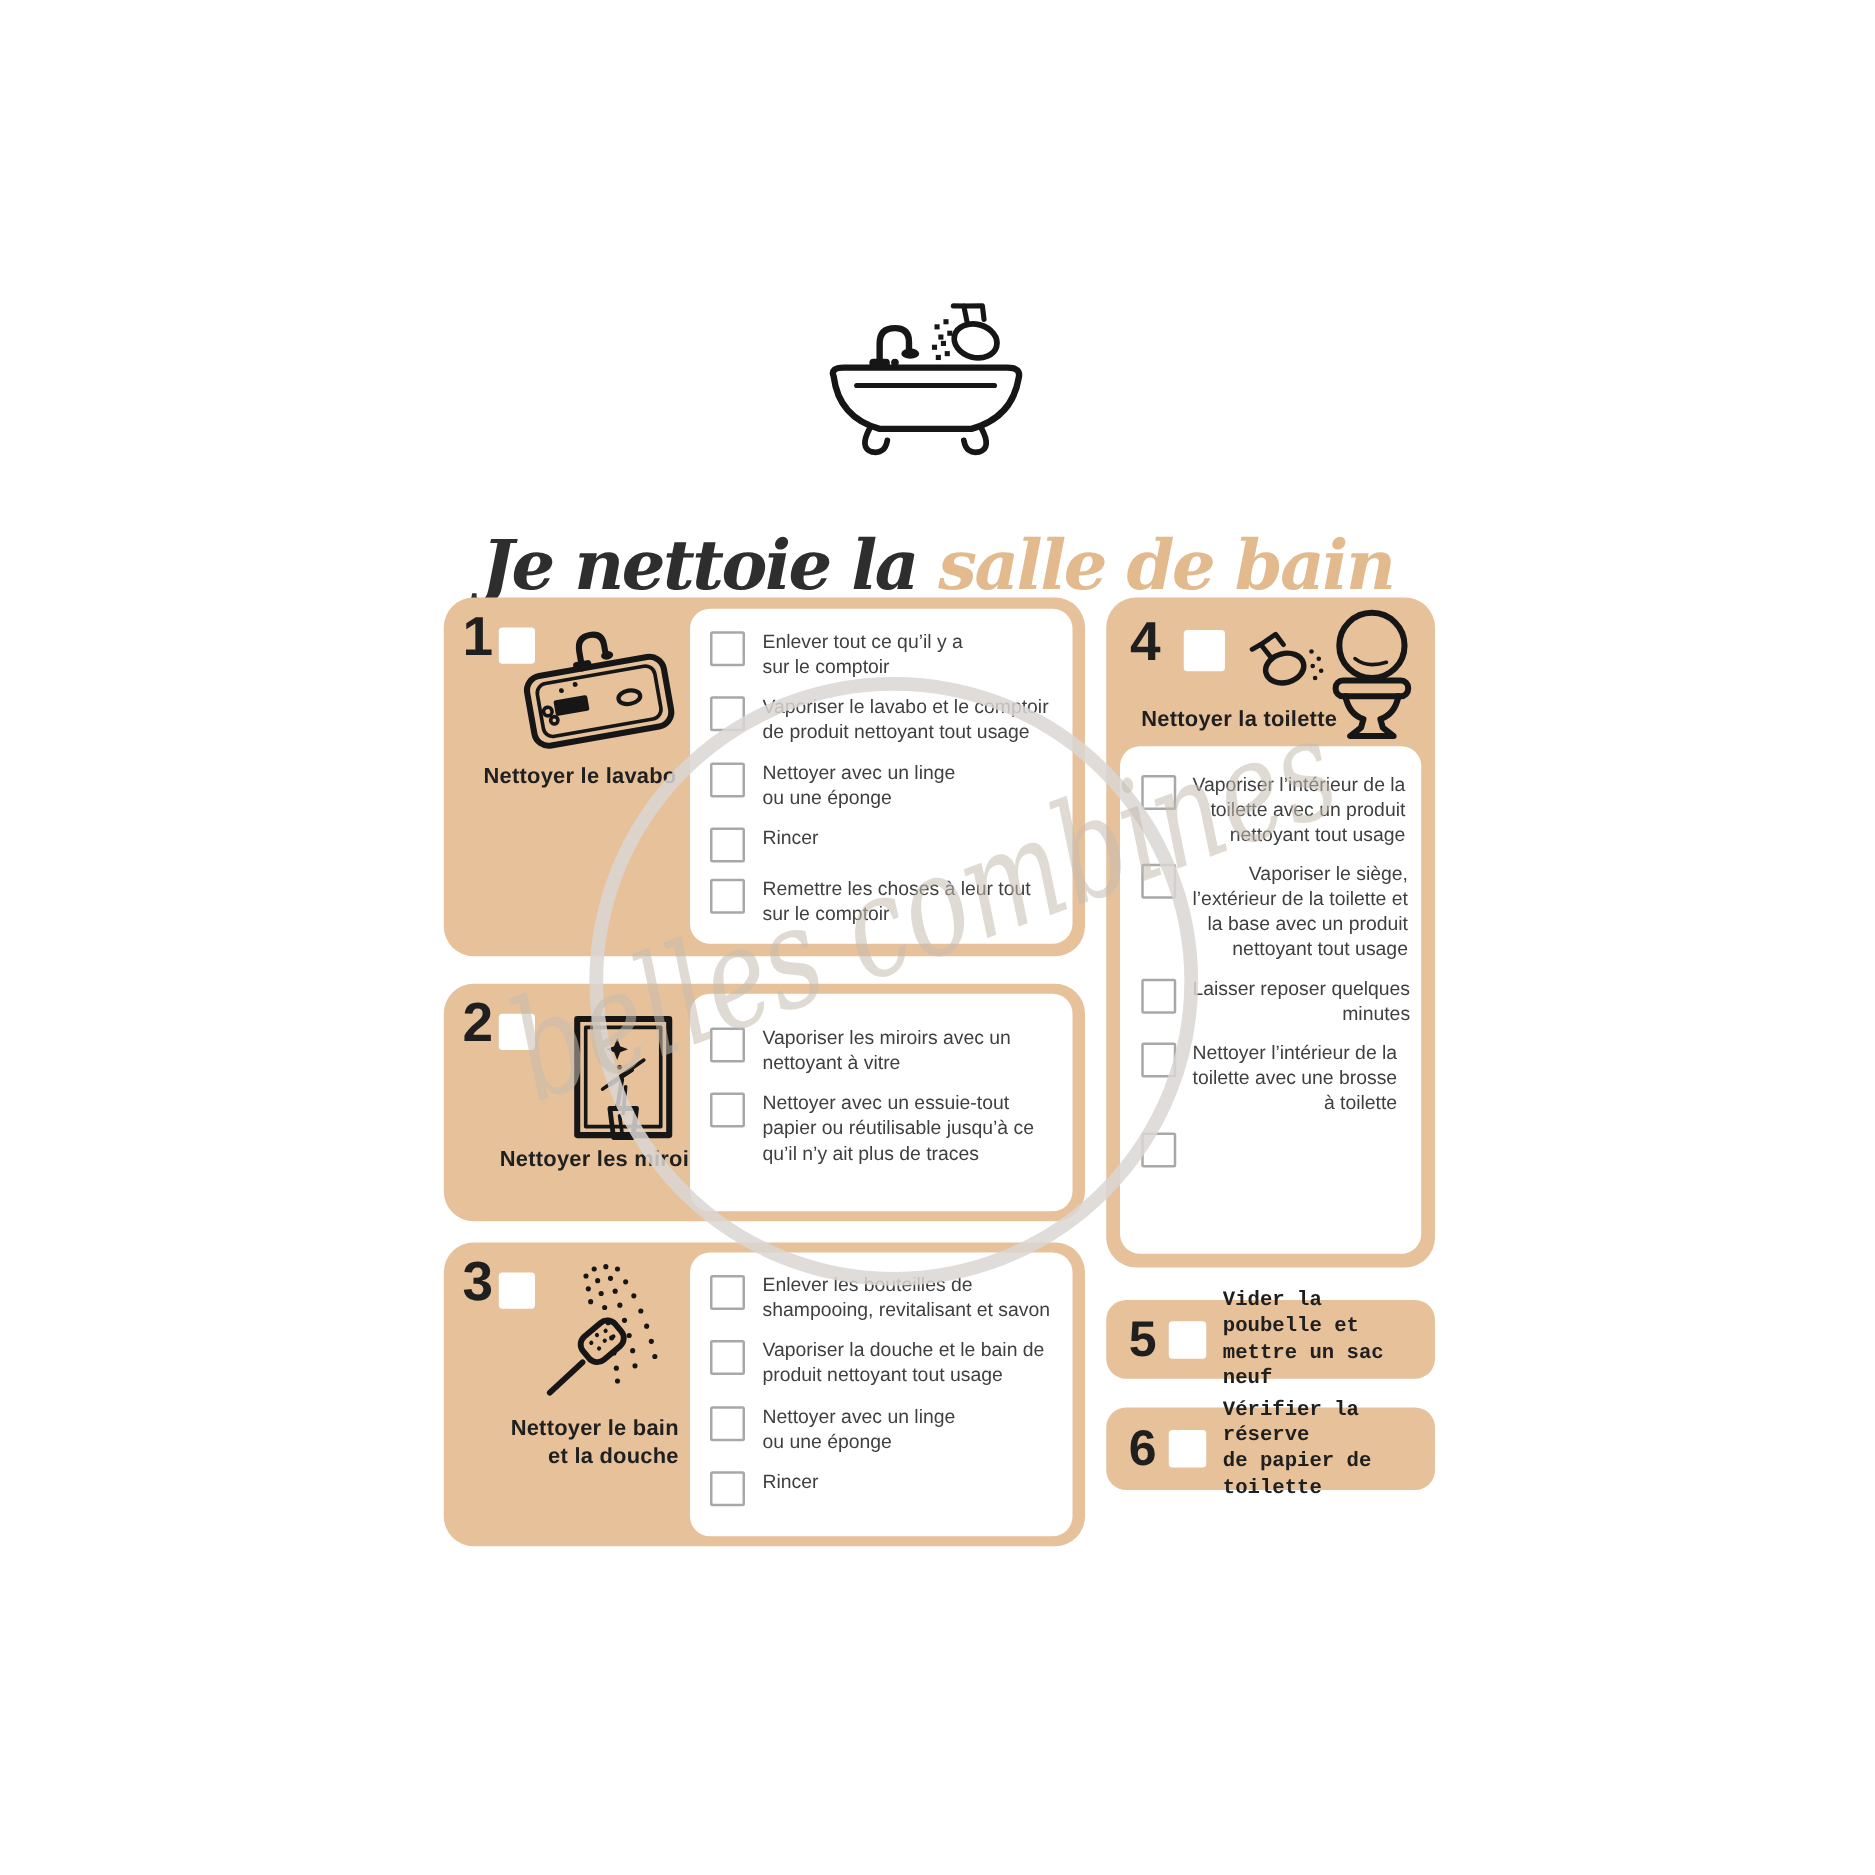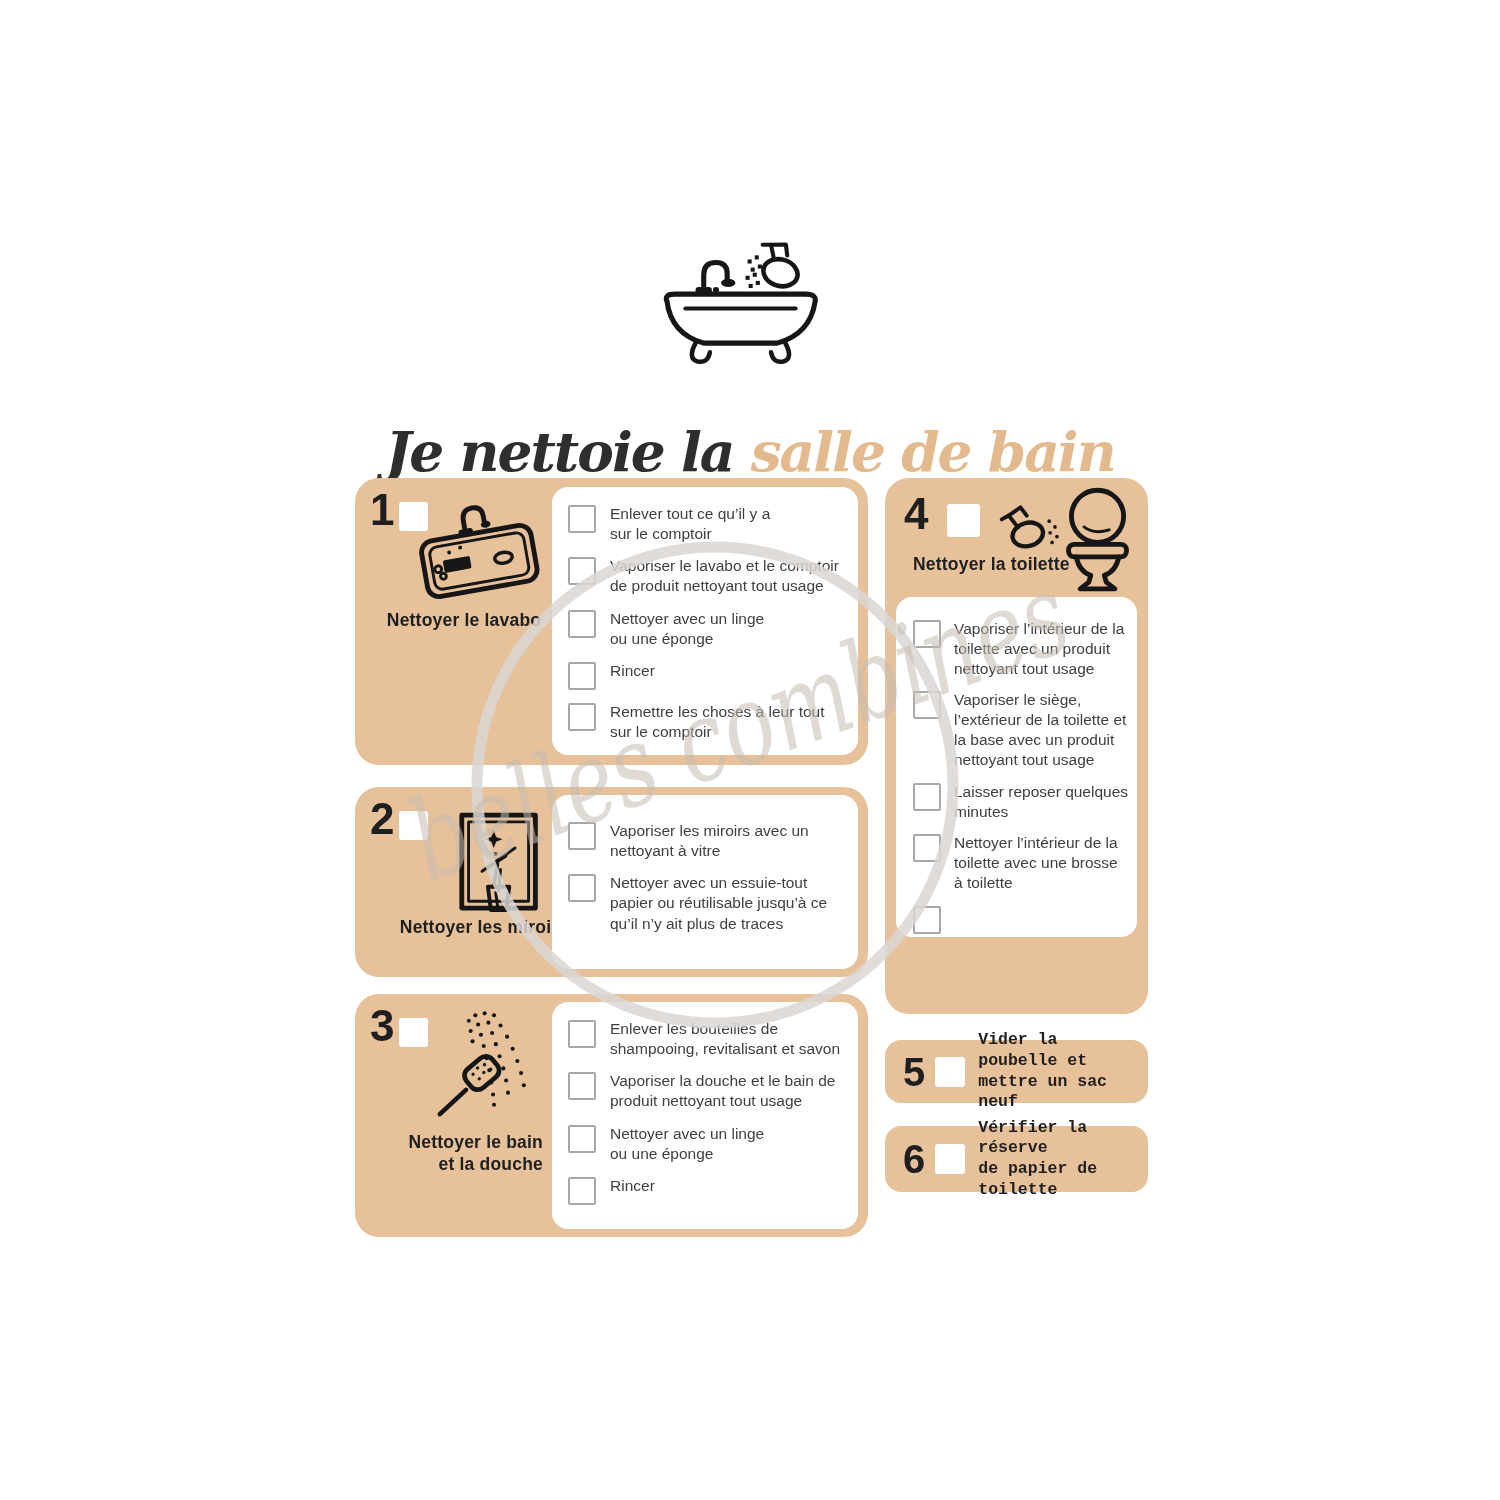--- a/index.html
+++ b/index.html
@@ -47,22 +47,22 @@
   #s3 .num{left:15px;top:10px;}
   #s3 .hdr-box{left:44px;top:24px;}
   #s3 .sec-icon{left:72px;top:10px;}
   #s3 .sec-label{left:0;top:138px;width:188px;text-align:right;}
   #s3 .white{left:197px;top:8px;width:306px;height:227px;padding:17px 14px 14px 16px;}
 
   #s4{left:885px;top:478px;width:263px;height:536px;}
   #s4 .num{left:19px;top:14px;}
   #s4 .hdr-box{left:62px;top:26px;width:33px;height:33px;}
   #s4 .sec-icon{left:112px;top:6px;}
-  #s4 .sec-label{left:28px;top:76px;}
-  #s4 .white{left:11px;top:119px;width:241px;height:340px;padding:22px 8px 14px 17px;}
+  #s4 .sec-label{left:28px;top:87px;}
+  #s4 .white{left:11px;top:119px;width:241px;height:406px;padding:22px 8px 14px 17px;text-align:right;}
   #s4 .item{gap:13px;margin-bottom:12px;}
   #s4 .txt{line-height:1.28;}
 
   #s5,#s6{display:flex;align-items:center;border-radius:16px;box-sizing:border-box;padding:0 12px;}
   #s5{left:885px;top:1040px;width:263px;height:63px;}
   #s6{left:885px;top:1126px;width:263px;height:66px;}
   .mini-num{font-size:40px;font-weight:700;color:var(--heading);line-height:1;margin-left:6px;}
   .mini-box{width:30px;height:30px;background:#fff;border-radius:3px;margin-left:10px;flex:0 0 auto;}
   .mini-label{font-size:16.5px;font-weight:700;color:var(--heading);margin-left:13px;
               white-space:pre-line;line-height:1.25;font-family:Liberation Mono, monospace;}

